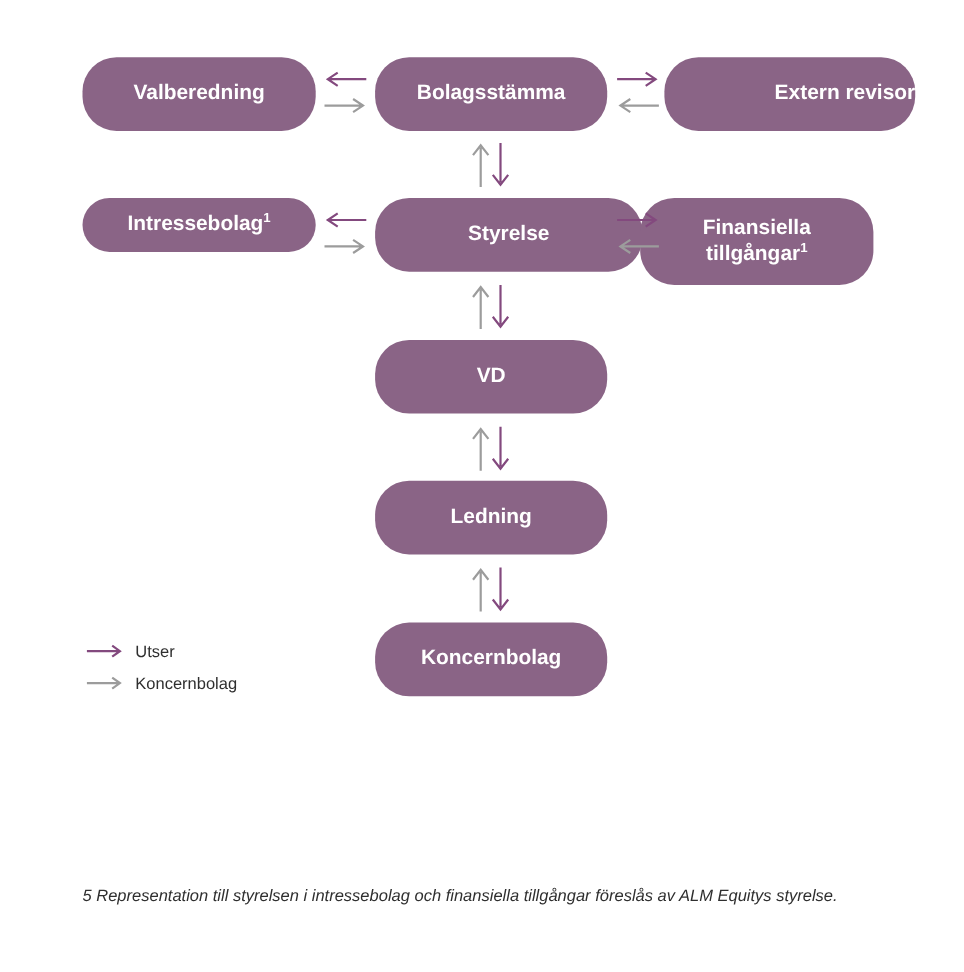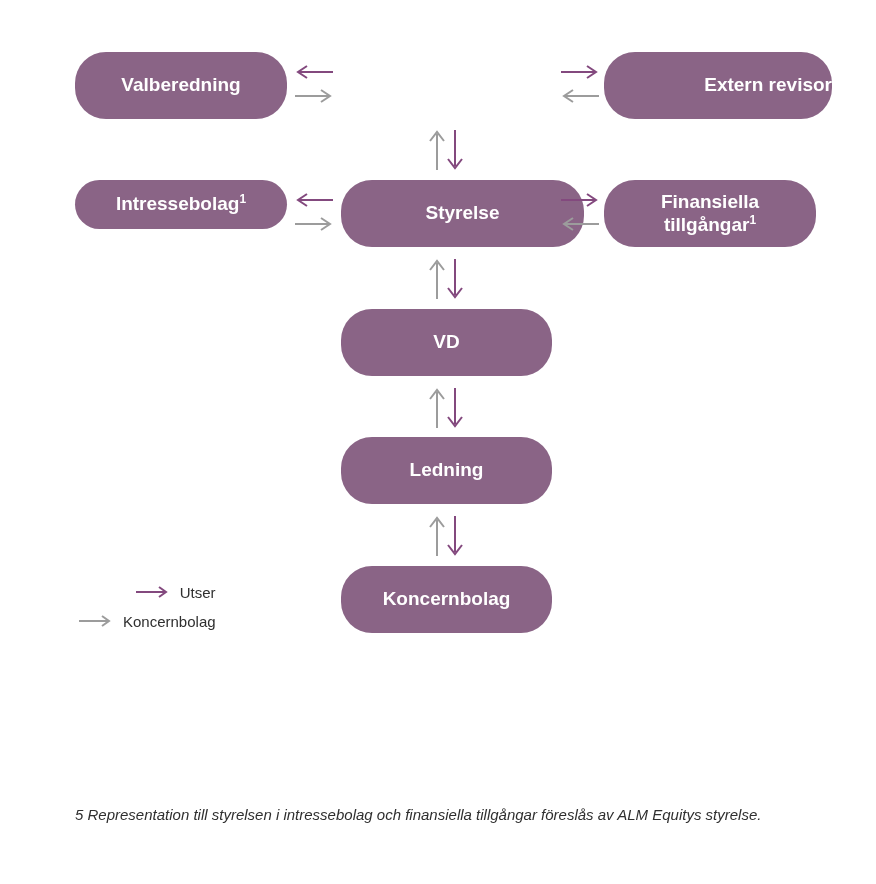--- a/index.html
+++ b/index.html
@@ -22,21 +22,21 @@
     color:var(--box-text);
     display:flex;align-items:center;justify-content:center;
     font-size:19px;font-weight:700;text-align:center;line-height:1.18;border-radius:31px;
   }
   .box sup{font-size:12px;vertical-align:super;line-height:0;}
   #box-valberedning{left:75px;top:52px;width:212px;height:67px;}
   #box-bolagsstamma{left:341px;top:52px;width:211px;height:67px;}
   #box-extern-revisor{left:604px;top:52px;width:228px;height:67px;justify-content:flex-end;}
   #box-intressebolag{left:75px;top:180px;width:212px;height:49px;}
   #box-styrelse{left:341px;top:180px;width:243px;height:67px;}
-  #box-finansiella{left:604px;top:180px;width:212px;height:67px;}
+  #box-finansiella{left:582px;top:180px;width:212px;height:79px;}
   #box-vd{left:341px;top:309px;width:211px;height:67px;}
   #box-ledning{left:341px;top:437px;width:211px;height:67px;}
   #box-koncernbolag{left:341px;top:566px;width:211px;height:67px;}
 
   .hpair{
     position:absolute;width:40px;height:40px;
     display:flex;flex-direction:column;justify-content:space-between;
   }
   #hpair-left-row1{left:294px;top:64px;}
   #hpair-right-row1{left:560px;top:64px;}
@@ -49,37 +49,40 @@
   #vpair-3{left:428px;top:387px;}
   #vpair-4{left:428px;top:515px;}
 
   svg{display:block;}
   .stroke-appoints{stroke:var(--appoints);}
   .stroke-reports{stroke:var(--reports);}
   svg path{fill:none;stroke-width:2;stroke-linecap:butt;stroke-linejoin:miter;}
 
   .legend{
     position:absolute;left:78px;top:581px;
-    display:flex;flex-direction:column;gap:7px;align-items:flex-end;
+    display:flex;flex-direction:column;gap:7px;
   }
   .legend-row{display:flex;align-items:center;gap:9px;height:22px;}
   .legend-label{font-size:15px;color:var(--text-dark);}
 
   .footnote{
     position:absolute;left:75px;top:806px;width:760px;
     font-size:15px;font-style:italic;color:var(--text-dark);
   }
 </style>
 </head>
 <body>
 
 <div class="canvas">
 
   <div class="box" id="box-valberedning">
     <span>Valberedning</span>
+  </div>
+  <div class="box" id="box-bolagsstamma">
+    <span>Bolagsstämma</span>
   </div>
   <div class="box" id="box-extern-revisor">
     <span>Extern revisor</span>
   </div>
 
   <div class="box" id="box-intressebolag">
     <span><span>Intressebolag</span><sup>1</sup></span>
   </div>
   <div class="box" id="box-styrelse">
     <span>Styrelse</span>

